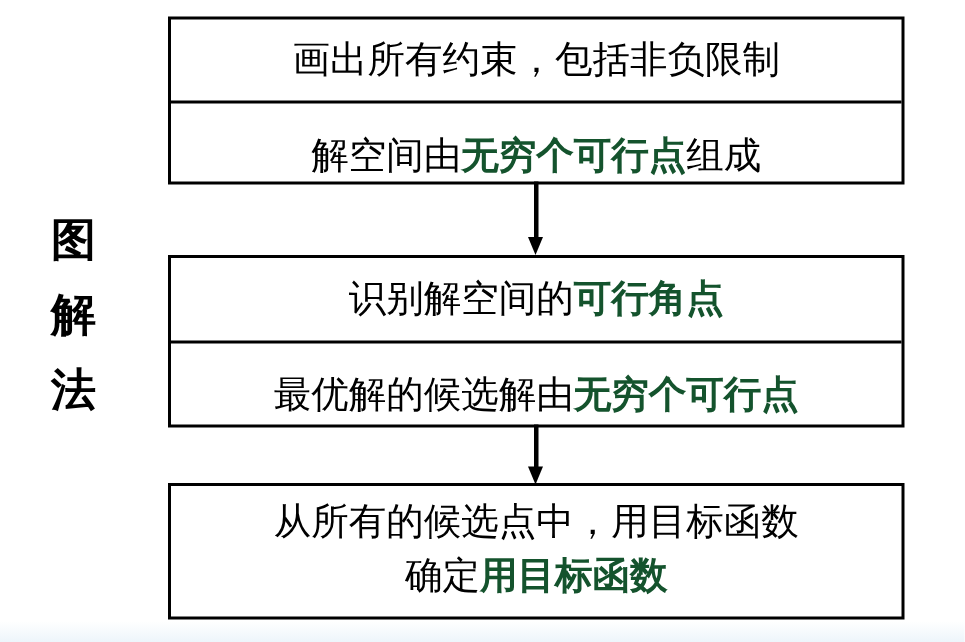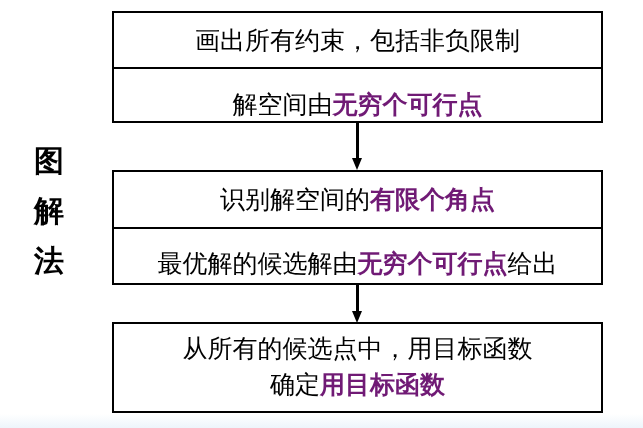--- a/index.html
+++ b/index.html
@@ -74,21 +74,21 @@
   .row.multiline {
     white-space: normal;
     display: block;
     padding-top: 7px;
   }
   .row.multiline .ln {
     display: block;
     line-height: 1.42;
   }
   .hl {
-    color: #701a75;
+    color: #14532d;
     font-weight: bold;
   }
 
   #box1 { top: 11px;  height: 112px; }
   #box1 .row { height: 54px; }
   #box1 .row.divider-top { height: 73px; }
 
   #box2 { top: 170px; height: 115px; }
   #box2 .row { height: 55px; text-align: center; }
   #box2 .row.divider-top { height: 70px; }
@@ -136,37 +136,37 @@
     <span class="ch">法</span>
   </div>
 
   <div class="box" id="box1">
     <div class="row">
       <span>画出所有约束，包括非负限制</span>
     </div>
     <div class="row divider-top">
       <span>解空间由</span>
         <span class="hl">无穷个可行点</span>
+        <span>组成</span>
     </div>
   </div>
 
   <div class="arrow" id="arrow1">
     <div class="shaft"></div>
     <div class="head"></div>
   </div>
 
   <div class="box" id="box2">
     <div class="row">
       <span>识别解空间的</span>
-        <span class="hl">有限个角点</span>
+        <span class="hl">可行角点</span>
     </div>
     <div class="row divider-top">
       <span>最优解的候选解由</span>
         <span class="hl">无穷个可行点</span>
-        <span>给出</span>
     </div>
   </div>
 
   <div class="arrow" id="arrow2">
     <div class="shaft"></div>
     <div class="head"></div>
   </div>
 
   <div class="box" id="box3">
     <div class="row multiline">

